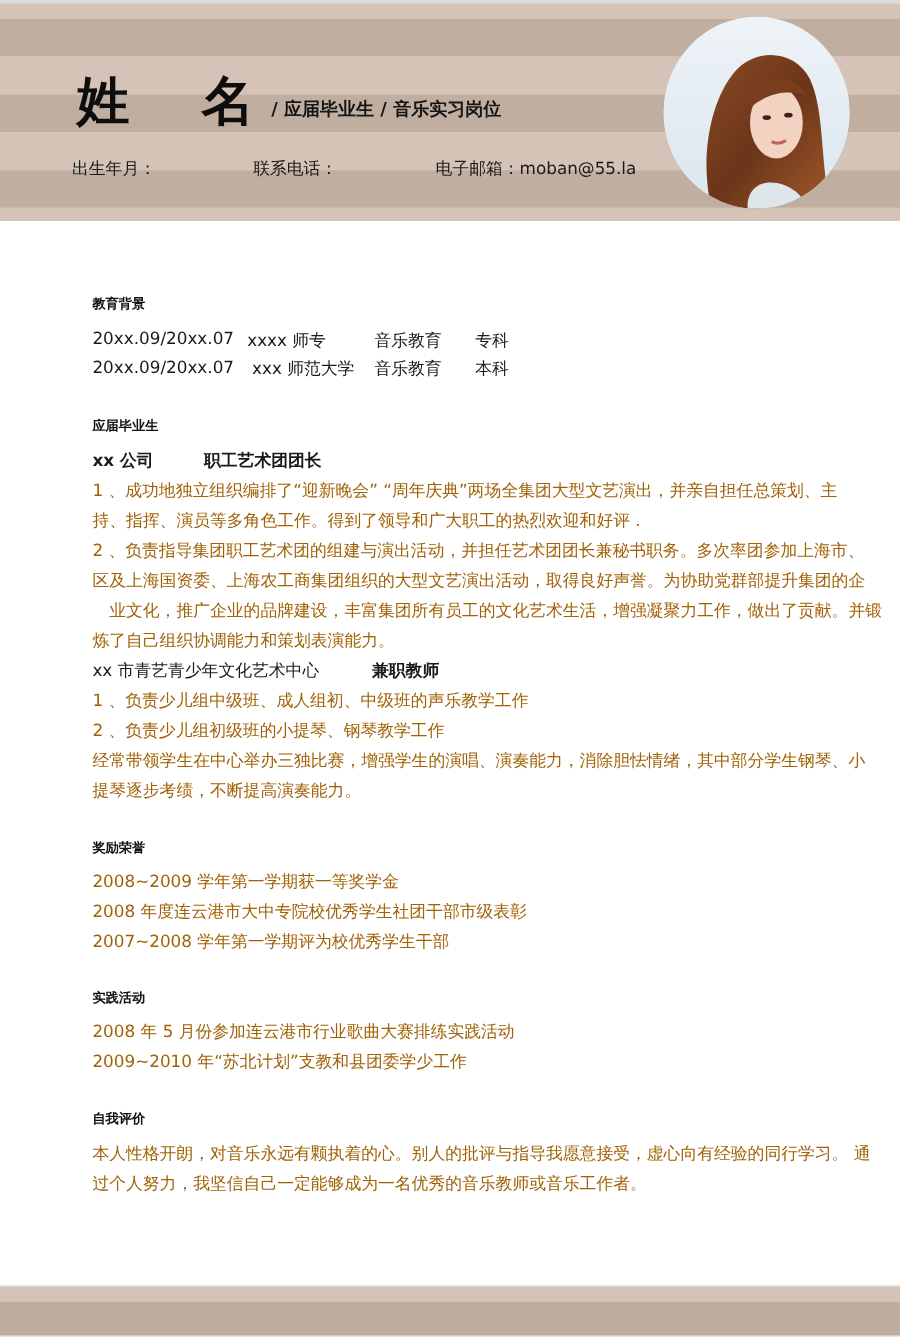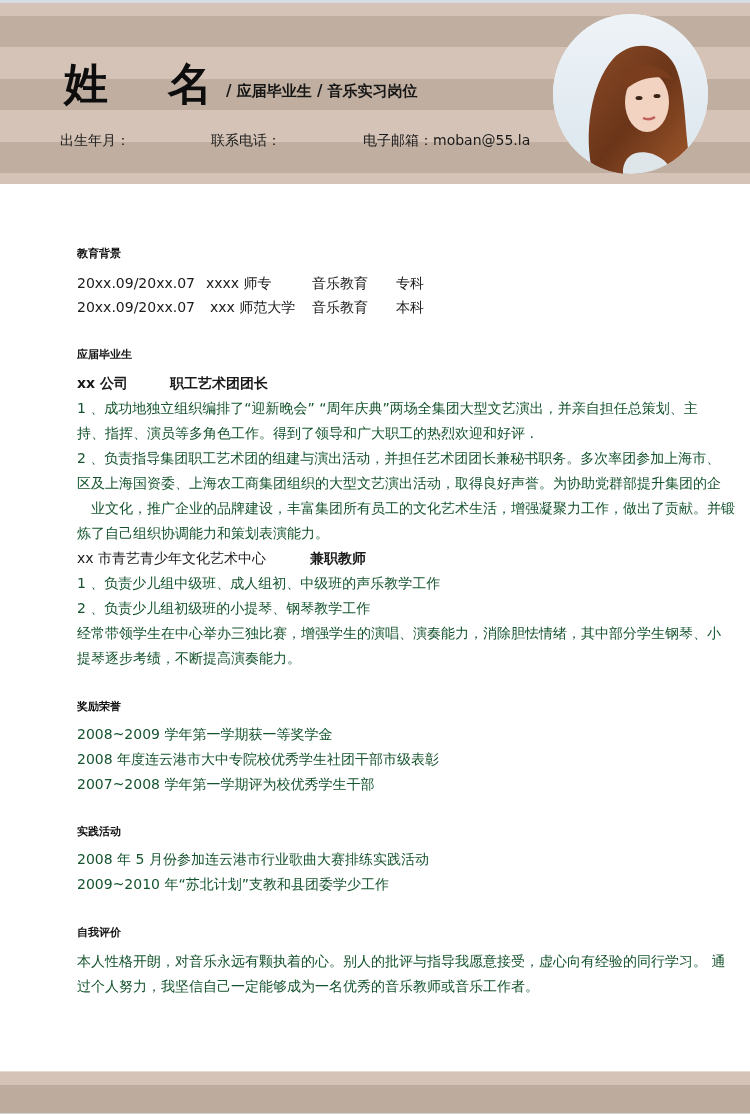--- a/index.html
+++ b/index.html
@@ -37,21 +37,21 @@
     position: absolute; top: 129px; font-size: 14px; color: #1a1a1a; white-space: nowrap;
   }
   .photo {
     position: absolute; left: 553px; top: 14px; width: 155px; height: 160px;
     border-radius: 50%; overflow: hidden; background: #e8eef3;
   }
   .sec-title {
     position: absolute; left: 77px; font-size: 11px; font-weight: bold; color: #111;
   }
   .line {
-    position: absolute; left: 77px; font-size: 14px; color: #14532d; white-space: nowrap;
+    position: absolute; left: 77px; font-size: 14px; color: #a16207; white-space: nowrap;
   }
   .cell { position: absolute; white-space: nowrap; font-size: 14px; }
   .footer {
     position: absolute; left: 0; top: 1071px; width: 750px; height: 43px;
   }
   .footer .f1 { position: absolute; left: 0; top: 0; width: 750px; height: 1px; background: #e4dcd5; }
   .footer .f2 { position: absolute; left: 0; top: 1px; width: 750px; height: 13px; background: #d4c3b6; }
   .footer .f3 { position: absolute; left: 0; top: 14px; width: 750px; height: 28px; background: #bdab9e; }
   .footer .f4 { position: absolute; left: 0; top: 42px; width: 750px; height: 1px; background: #d0d3d4; }
 </style>

